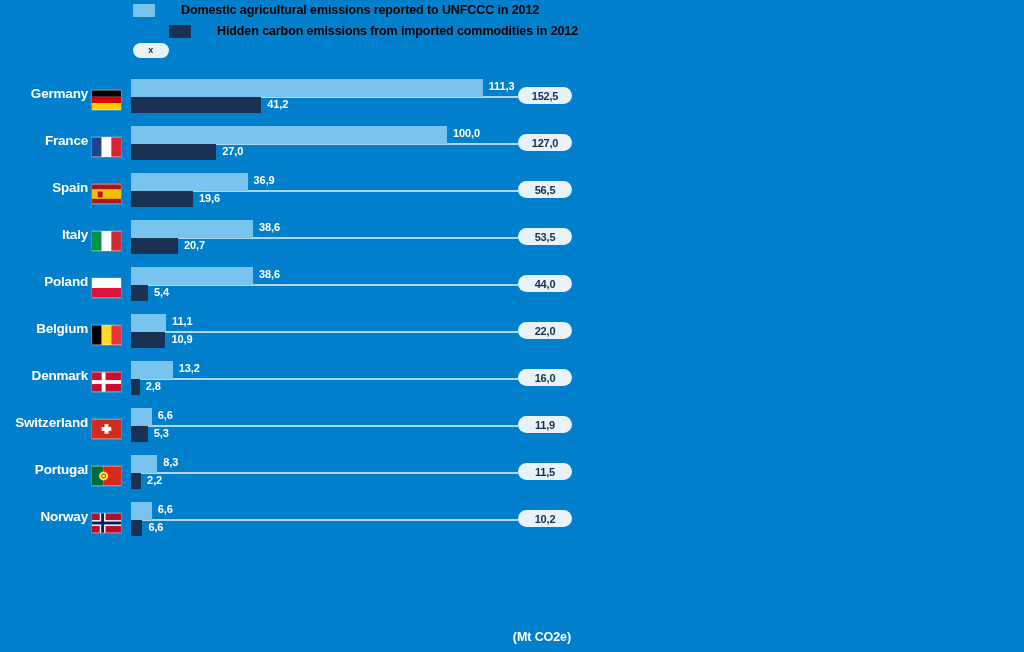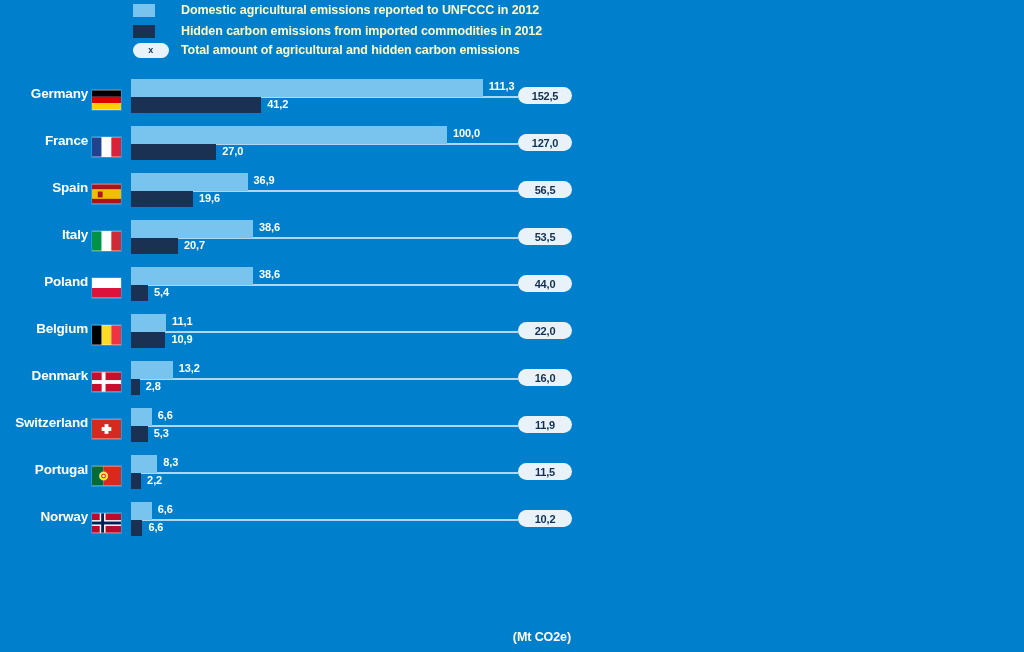--- a/index.html
+++ b/index.html
@@ -10,30 +10,30 @@
     overflow:hidden;
     position:relative;
     -webkit-font-smoothing:antialiased;
   }
   #chart-root{position:relative;width:1024px;height:652px;}
 
   
   #legend{position:absolute;left:0;top:0;width:1024px;height:62px;}
   .legend-row{position:absolute;left:133px;height:16px;display:flex;align-items:center;}
   .legend-row.r0{top:2px;}
-  .legend-row.r1{top:23px;}
+  .legend-row.r1{top:23px;margin-left:36px;}
   .legend-row.r2{top:42px;}
   .legend-swatch{width:22px;height:13px;flex:none;}
   .legend-pill{
     width:36px;height:15px;border-radius:8px;flex:none;
     display:flex;align-items:center;justify-content:center;
     font-size:9px;font-weight:bold;color:#123052;letter-spacing:.5px;
   }
   .legend-label{
-    margin-left:0;color:#fef9c3;font-size:12.5px;font-weight:bold;
+    margin-left:0;color:#000000;font-size:12.5px;font-weight:bold;
     white-space:nowrap;letter-spacing:-0.1px;
   }
   .legend-row.r0 .legend-label,
   .legend-row.r1 .legend-label{padding-left:26px;}
   .legend-row.r2 .legend-label{padding-left:12px;}
 
   
   #rows{position:absolute;left:0;top:74px;width:1024px;}
   .row{position:relative;height:47px;}
   .row-label{
@@ -86,21 +86,20 @@
     <div class="legend-row r0">
       <span class="legend-swatch" style="background:#79C3EF"></span>
       <span class="legend-label">Domestic agricultural emissions reported to UNFCCC in 2012</span>
     </div>
     <div class="legend-row r1">
       <span class="legend-swatch" style="background:#1B3153"></span>
       <span class="legend-label">Hidden carbon emissions from imported commodities in 2012</span>
     </div>
     <div class="legend-row r2">
       <span class="legend-pill" style="background:#E8F2F8">x</span>
-      <span class="legend-label">Total amount of agricultural and hidden carbon emissions</span>
     </div>
   </div>
 
   <div id="rows">
       <div class="row">
         <div class="row-label">Germany</div>
         <div class="flag">
           <svg viewBox="0 0 30 20">
             <rect width="30" height="6.67" fill="#000"></rect>
             <rect y="6.67" width="30" height="6.67" fill="#D00"></rect>

